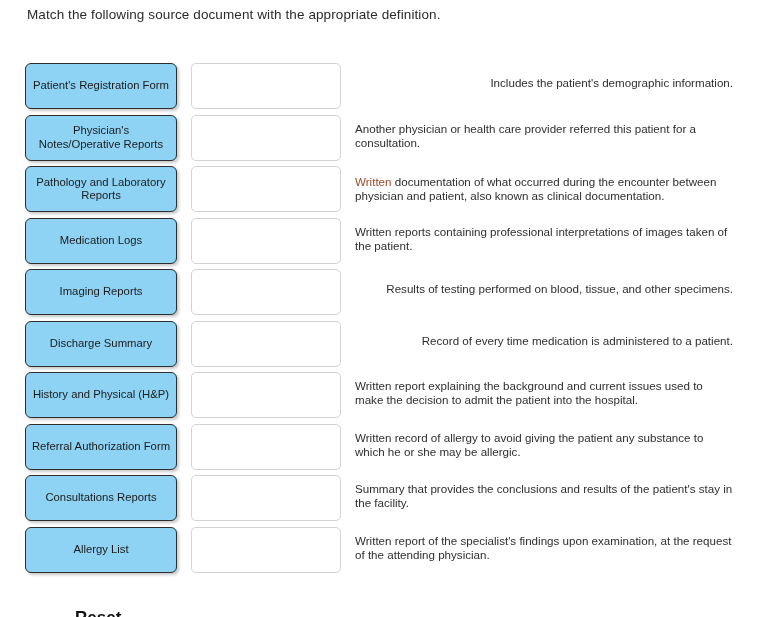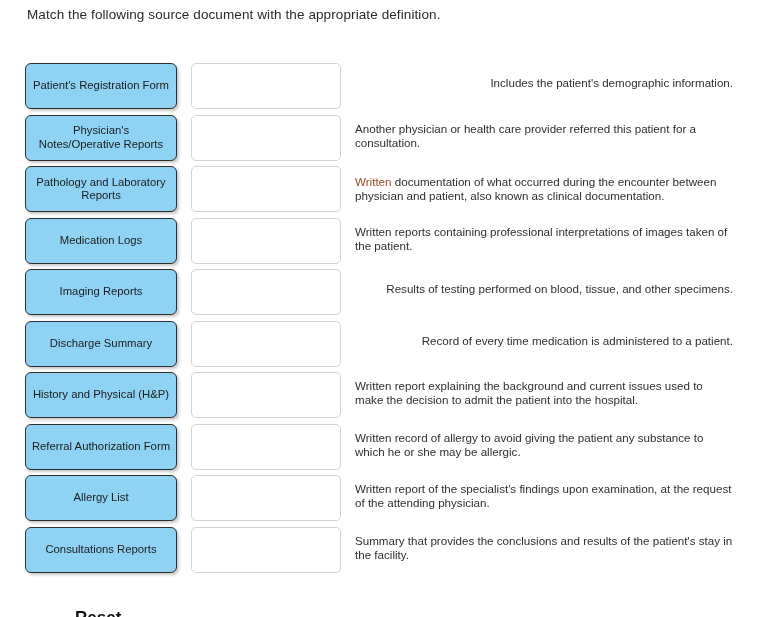--- a/index.html
+++ b/index.html
@@ -139,24 +139,24 @@
       <div class="source-chip">History and Physical (H&amp;P)</div>
       <div class="drop-zone"></div>
       <div class="definition v-two">Written report explaining the background and current issues used to make the decision to admit the patient into the hospital.</div>
     </div>
     <div class="match-row">
       <div class="source-chip">Referral Authorization Form</div>
       <div class="drop-zone"></div>
       <div class="definition v-two">Written record of allergy to avoid giving the patient any substance to which he or she may be allergic.</div>
     </div>
     <div class="match-row">
+      <div class="source-chip">Consultations Reports</div>
+      <div class="drop-zone"></div>
+      <div class="definition v-two">Summary that provides the conclusions and results of the patient's stay in the facility.</div>
+    </div>
+    <div class="match-row">
       <div class="source-chip">Allergy List</div>
       <div class="drop-zone"></div>
       <div class="definition v-two">Written report of the specialist's findings upon examination, at the request of the attending physician.</div>
-    </div>
-    <div class="match-row">
-      <div class="source-chip">Consultations Reports</div>
-      <div class="drop-zone"></div>
-      <div class="definition v-two">Summary that provides the conclusions and results of the patient's stay in the facility.</div>
     </div>
   </div>
 
 <div id="reset-button">Reset</div>
 
 </body></html>

